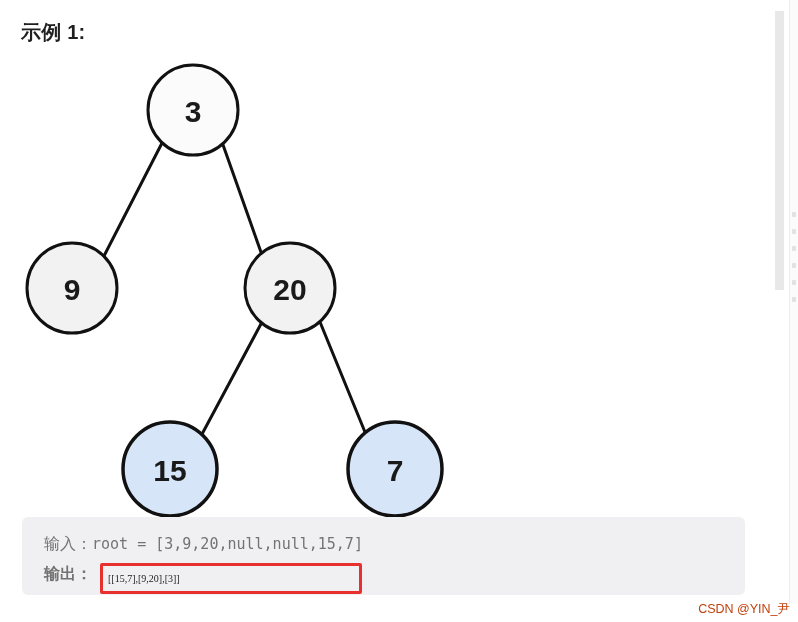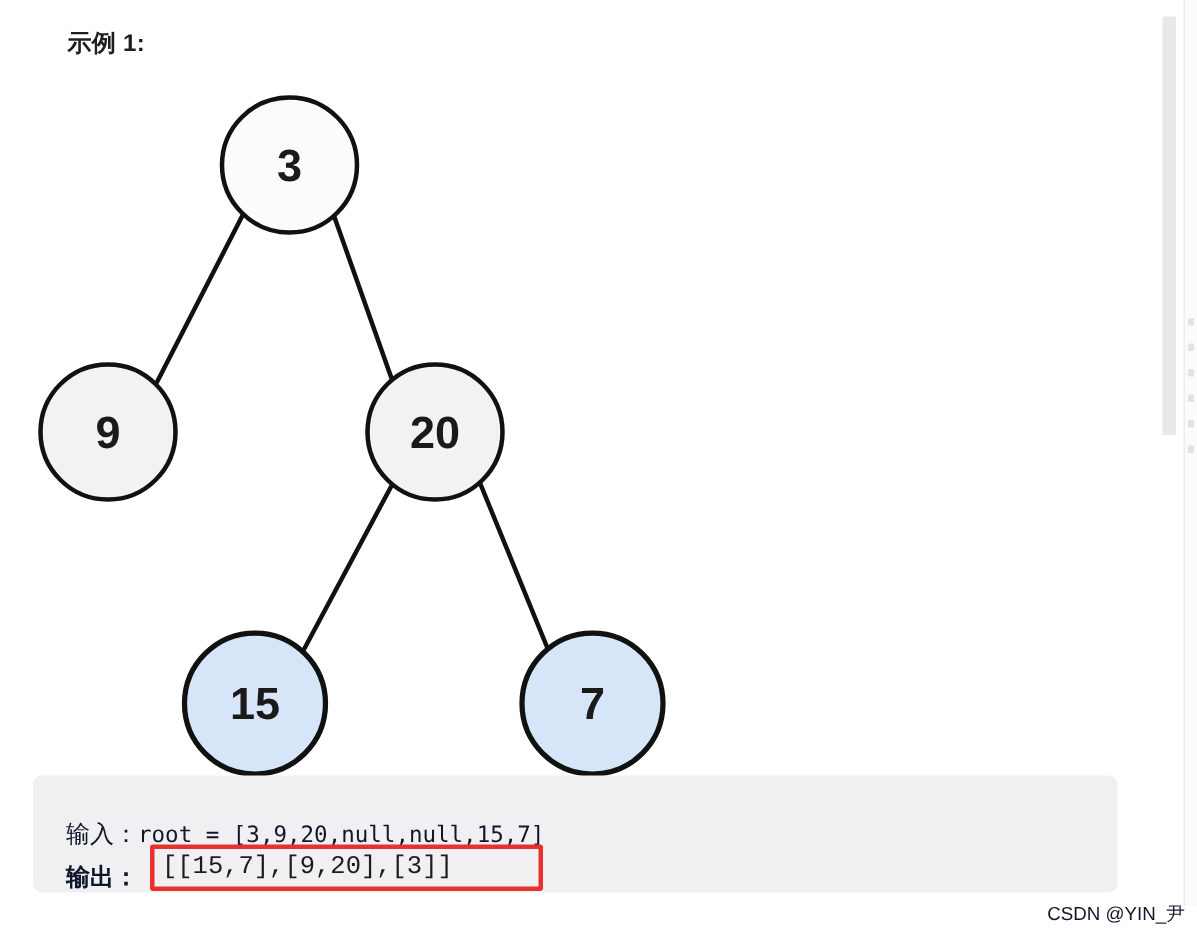--- a/index.html
+++ b/index.html
@@ -59,26 +59,25 @@
     height: 279px;
     background: #e8e8e8;
     border-radius: 0px;
   }
 
   
   #example-title {
     position: absolute;
     left: 21px;
     top: 19px;
-    font-size: 16px;
+    font-size: 20px;
     font-weight: bold;
     letter-spacing: 0.2px;
     color: #1f1f1f;
     white-space: nowrap;
-    margin-left: 24px;
   }
 
   
   #tree-figure {
     position: absolute;
     left: 0px;
     top: 50px;
     width: 520px;
     height: 480px;
   }
@@ -100,22 +99,21 @@
     height: 78px;
     background: #f0f0f2;
     border-radius: 6px;
   }
   .io-line {
     position: absolute;
     left: 22px;
     white-space: nowrap;
     font-size: 16px;
     line-height: 20px;
-    color: #0f172a;
-    margin-top: 12px;
+    color: #737373;
   }
   #io-input-line { top: 17px; }
   #io-output-line { top: 47px; font-weight: bold; }
 
   .io-label {
     font-family: "Liberation Sans", "DejaVu Sans", sans-serif;
   }
   .io-code {
     font-family: "DejaVu Sans Mono", "Liberation Mono", monospace;
     font-size: 15px;
@@ -131,34 +129,34 @@
     border: 3px solid #e8312f;
     border-radius: 2px;
     box-sizing: border-box;
     background: transparent;
     pointer-events: none;
   }
   #output-value {
     position: absolute;
     left: 108px;
     top: 569px;
-    font-family: Liberation Mono, monospace;
-    font-size: 17px;
+    font-family: Liberation Serif, serif;
+    font-size: 10px;
     line-height: 19px;
     color: #1c1c1c;
     white-space: nowrap;
   }
 
   
   #watermark {
     position: absolute;
     right: 8px;
     bottom: 4px;
     font-size: 12.5px;
-    color: #0f172a;
+    color: #c2410c;
     white-space: nowrap;
     font-family: "Liberation Sans", "DejaVu Sans", sans-serif;
   }
 </style>
 </head>
 <body>
 
 <div id="page">
 
   <div id="example-title">示例 1:</div>

